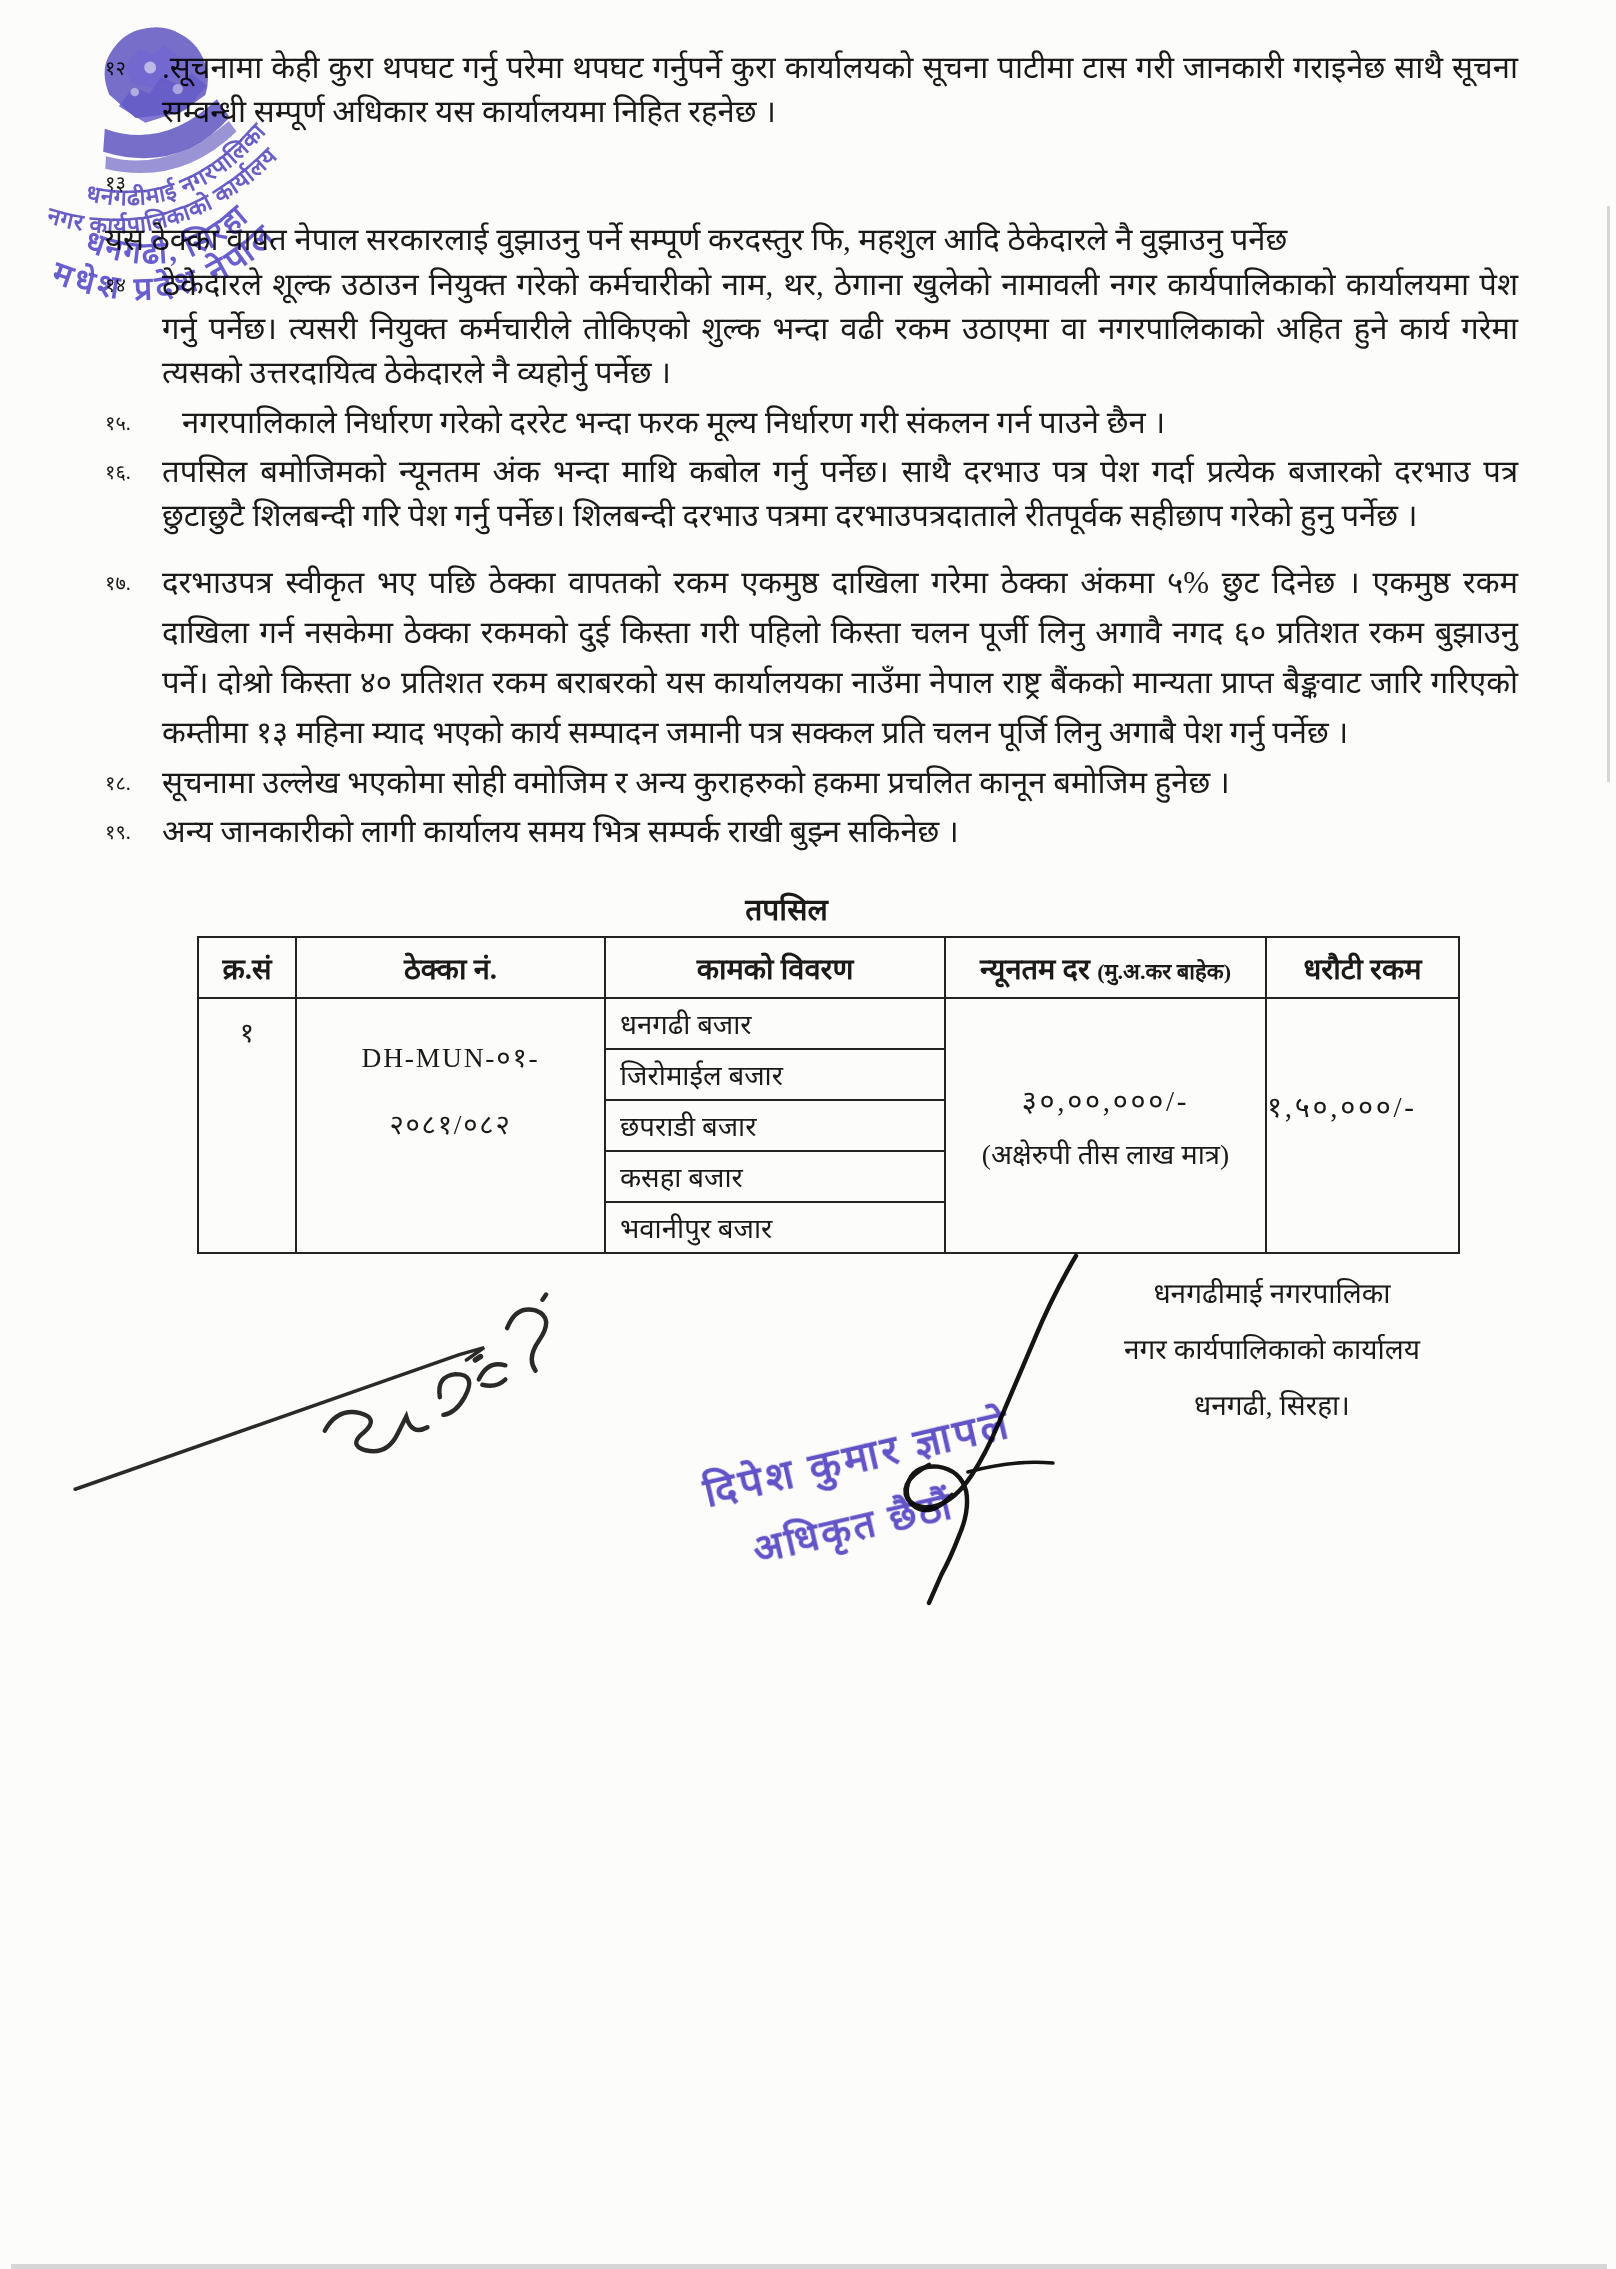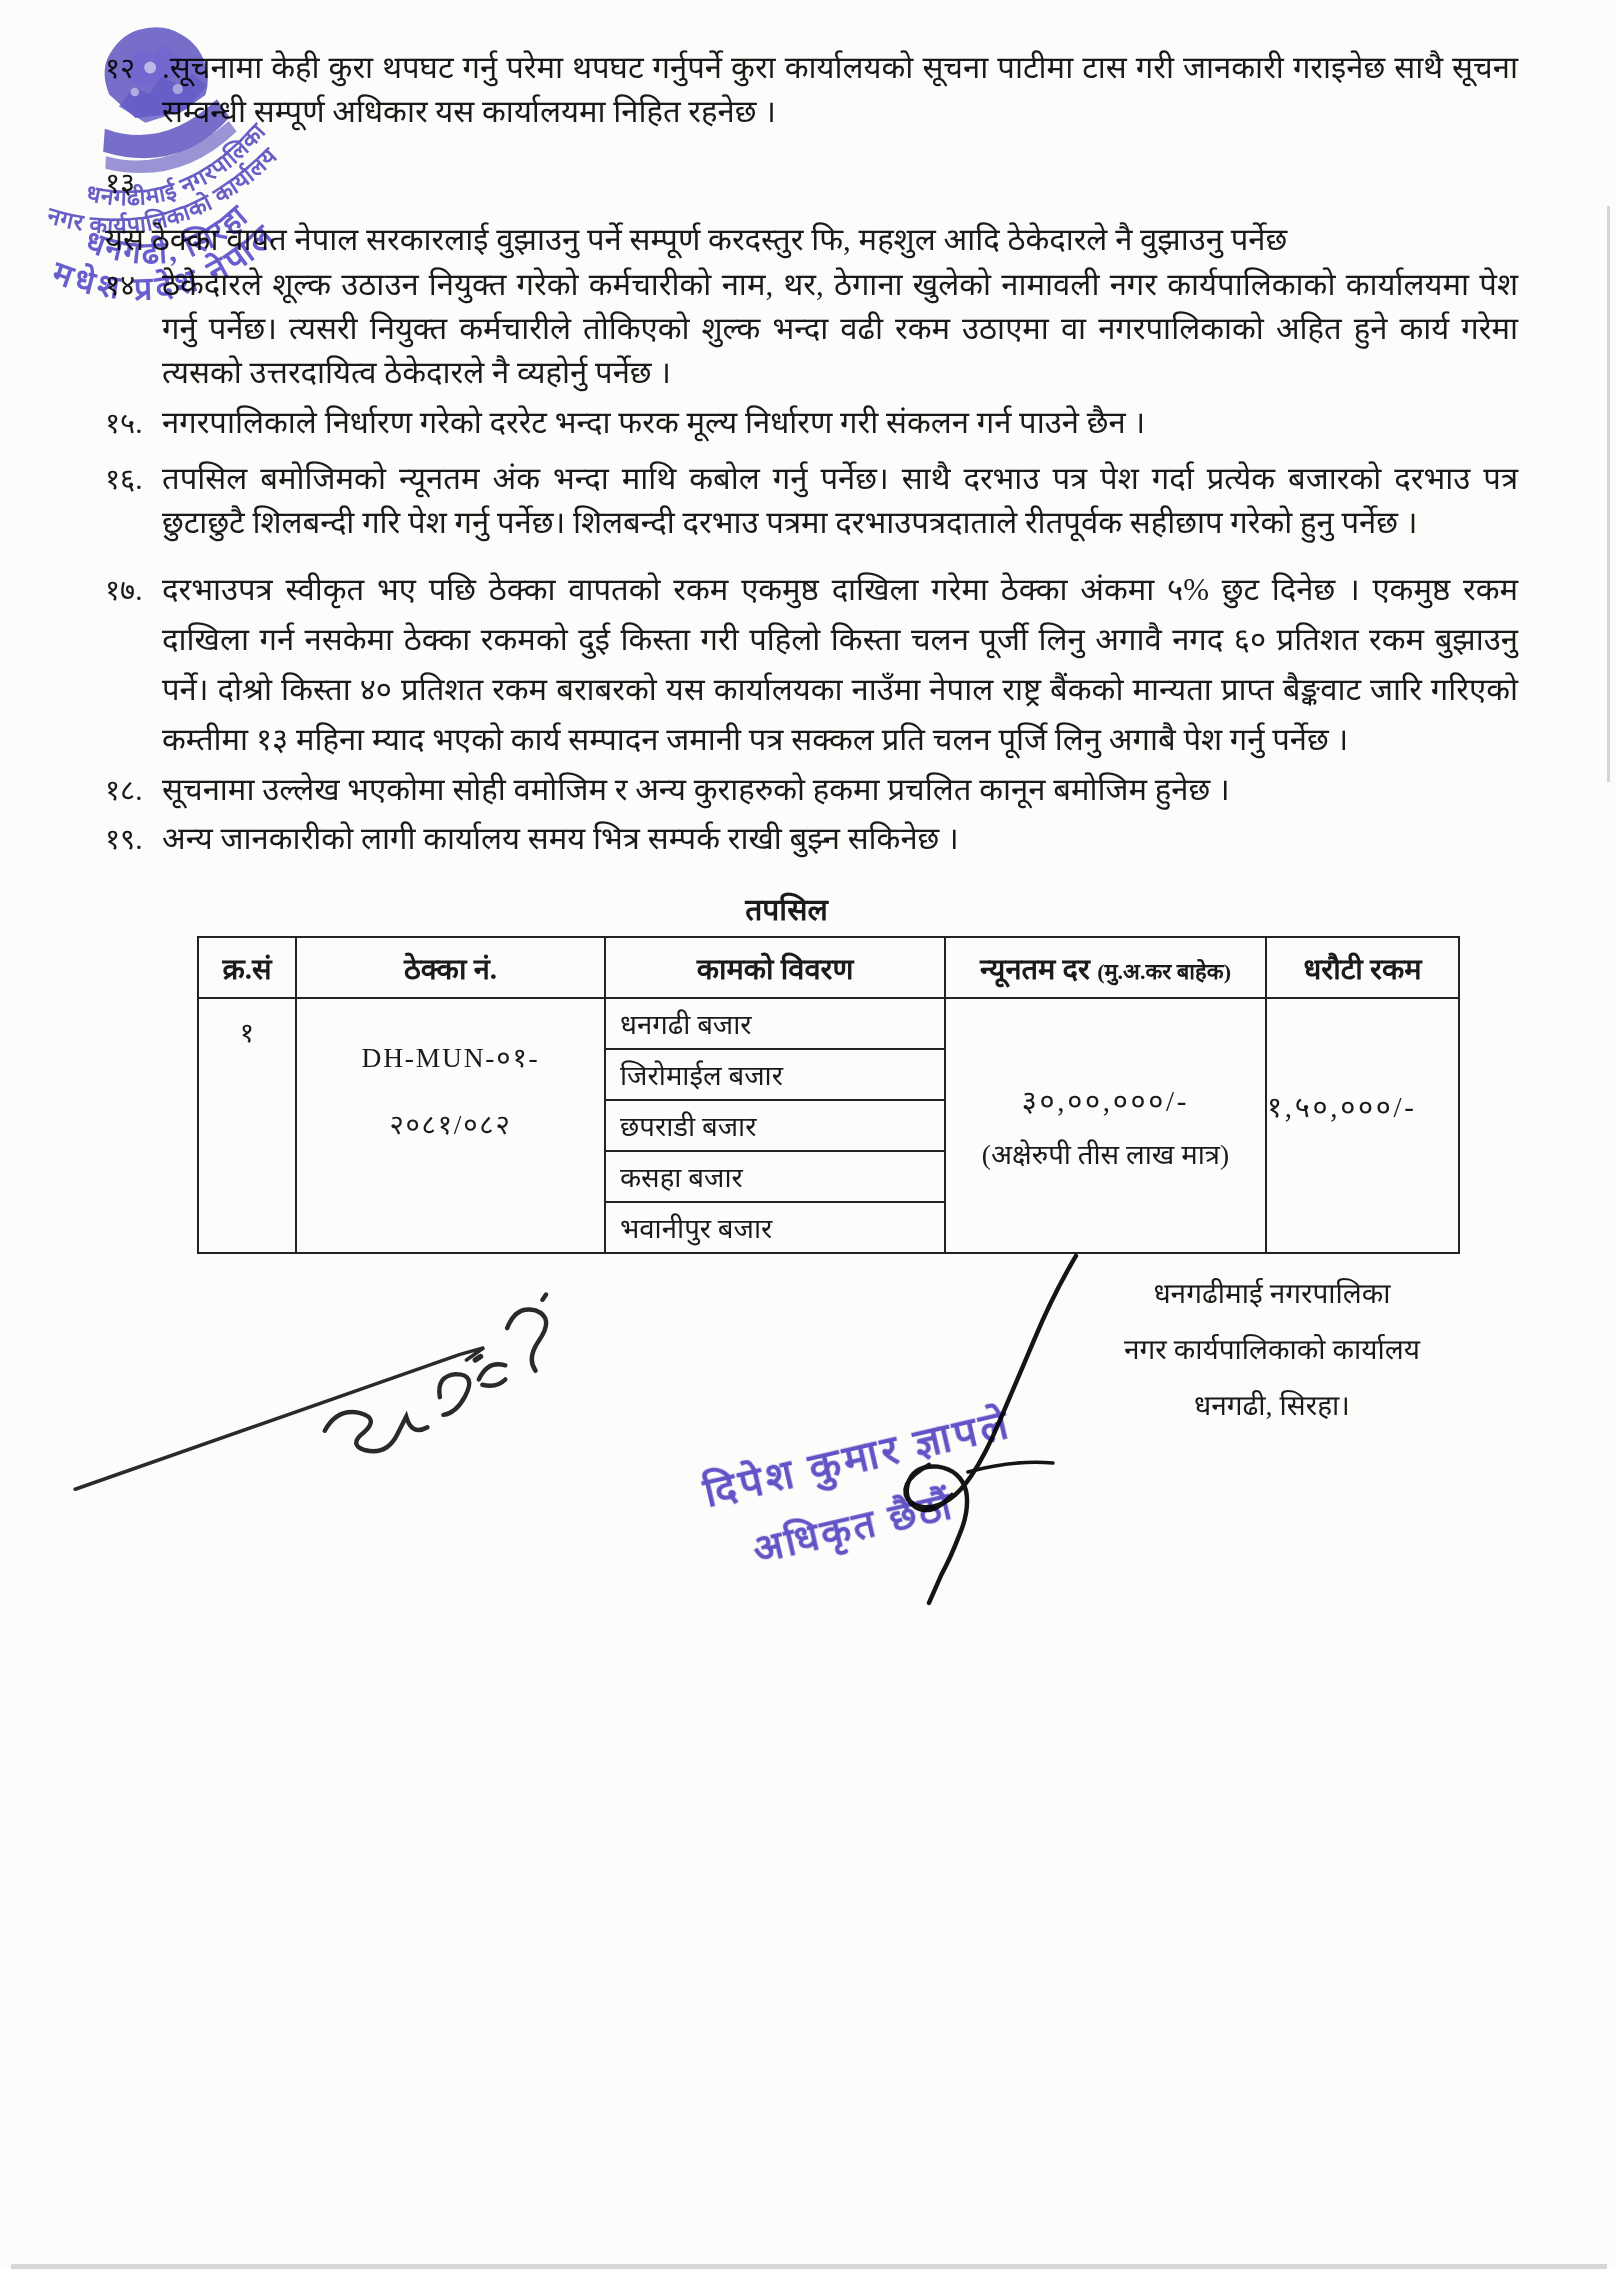--- a/index.html
+++ b/index.html
@@ -8,26 +8,26 @@
     width:1616px;height:2270px;
     margin:0 auto;
     background:#fcfcfa;
     overflow:hidden;
     font-family:"Liberation Serif","DejaVu Serif",serif;
     color:#1c1a19;
   }
   
   .items{position:absolute;left:105px;top:46px;width:1413px;}
   .item{display:flex;margin-bottom:5.3px;}
-  .item .num{flex:0 0 57px;font-size:29px;line-height:44px;}
+  .item .num{flex:0 0 57px;font-size:20px;line-height:44px;}
   .item .txt{flex:1;font-size:31px;line-height:44px;text-align:justify;text-justify:inter-word;}
   .item.i12{margin-bottom:26.6px;}
   .item.i13{margin-bottom:1.8px;flex-direction:column;}
   .item.i14{margin-bottom:5.3px;}
-  .item.i15{margin-bottom:12px;}
+  .item.i15{margin-bottom:5px;gap:20px;}
   .item.i16{margin-bottom:20px;}
   .item.i17{margin-bottom:3.5px;}
   .item.i17 .num,.item.i17 .txt{line-height:50px;}
   
   .tapsil{position:absolute;left:0;top:888px;width:1573px;text-align:center;
           font-size:30px;font-weight:bold;}
   
   .sched{position:absolute;left:197px;top:936px;border-collapse:collapse;table-layout:fixed;border-radius:13px;}
   .sched th,.sched td{border:2.7px solid #232323;padding:0;}
   .sched th{height:59px;font-size:29px;font-weight:bold;text-align:center;vertical-align:middle;}

